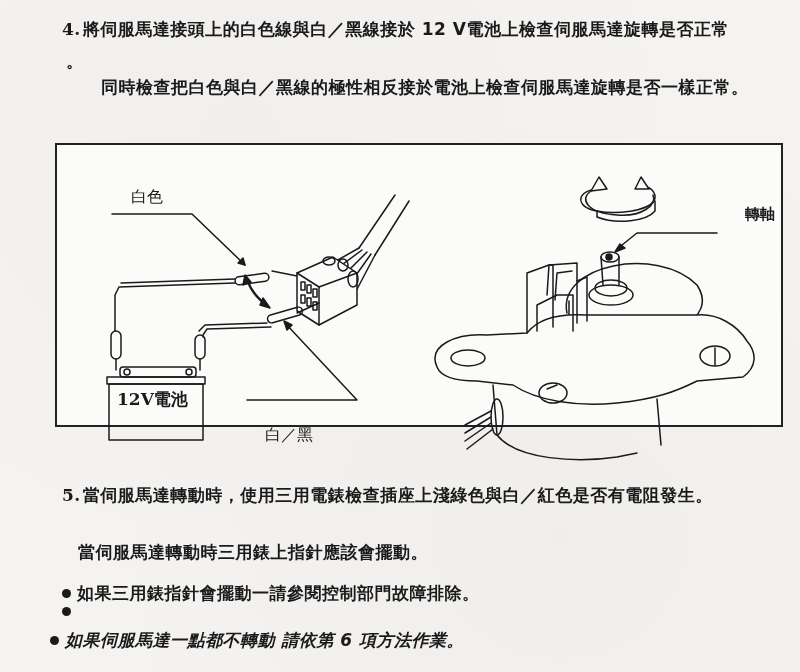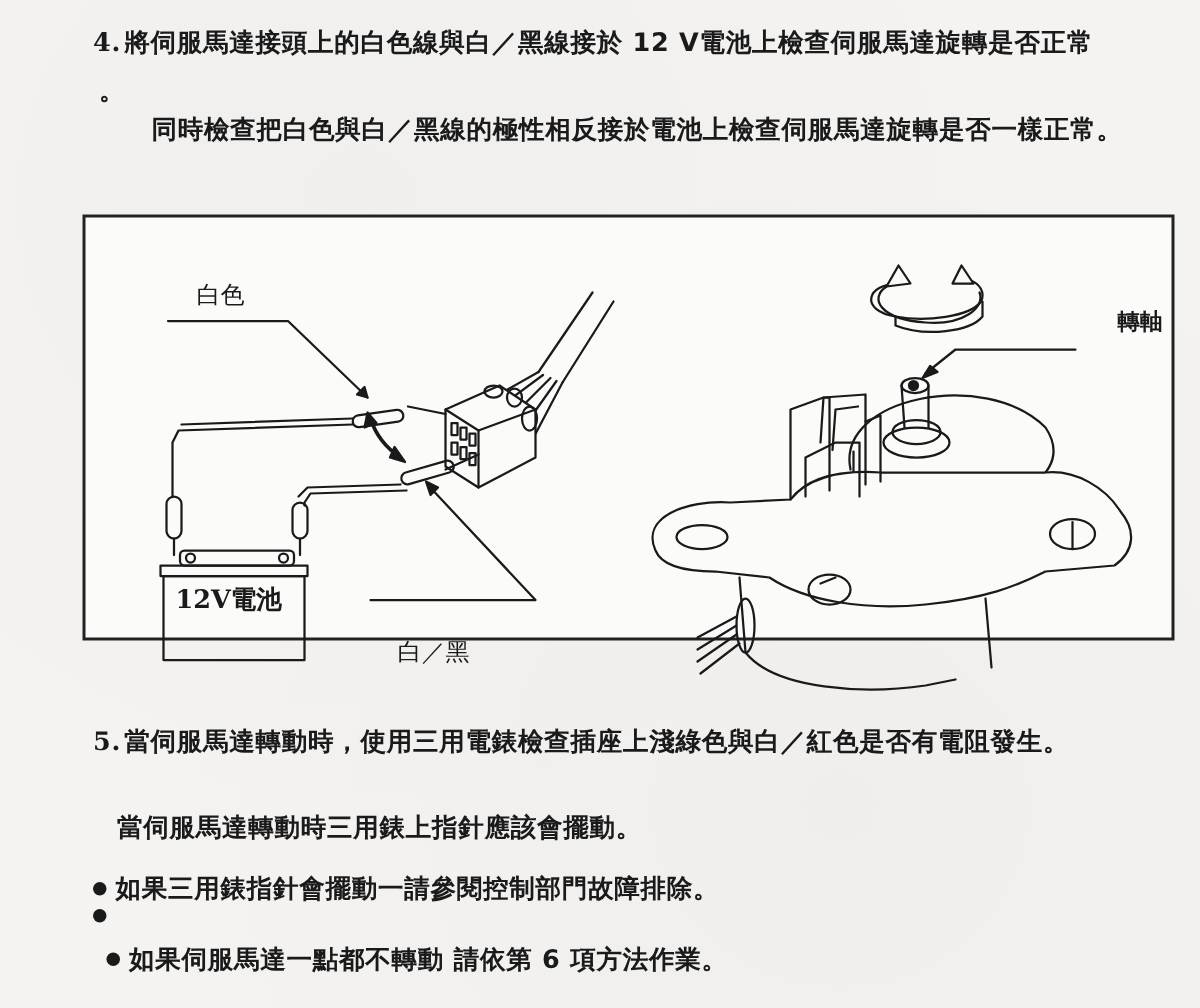--- a/index.html
+++ b/index.html
@@ -210,15 +210,15 @@
   <span class="num">5.</span><span>當伺服馬達轉動時，使用三用電錶檢查插座上淺綠色與白／紅色是否有電阻發生。</span>
 </div>
 <div class="line bold" style="left:78px; top:541px;">當伺服馬達轉動時三用錶上指針應該會擺動。</div>
 
 <div class="line bold" style="left:62px; top:571px;margin-top:11px;">
   <span class="bullet"></span><span>如果三用錶指針會擺動一請參閱控制部門故障排除。</span>
 </div>
 <div class="line bold" style="left:62px; top:600px;">
   <span class="bullet"></span>
 </div>
-<div class="line bold" style="left:71px; top:629px;">
+<div class="line bold" style="left:50px; top:629px;font-style:italic;">
   <span class="bullet"></span><span>如果伺服馬達一點都不轉動 請依第 6 項方法作業。</span>
 </div>
 
 </body></html>

